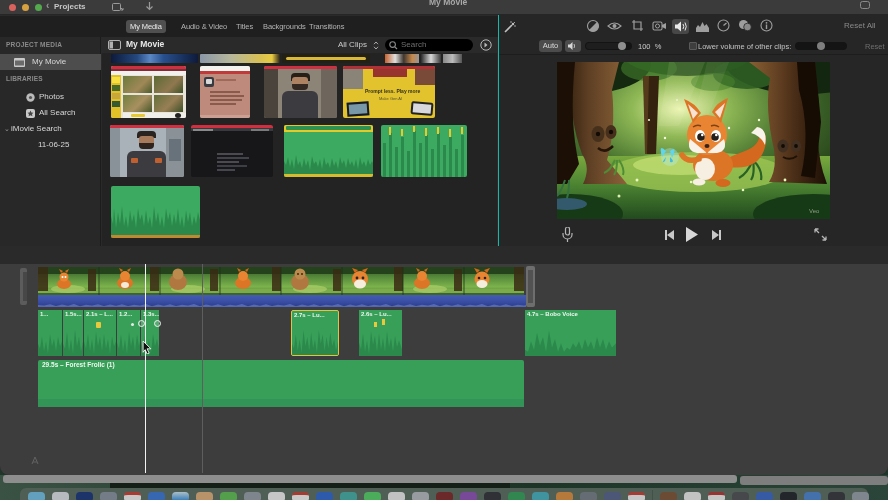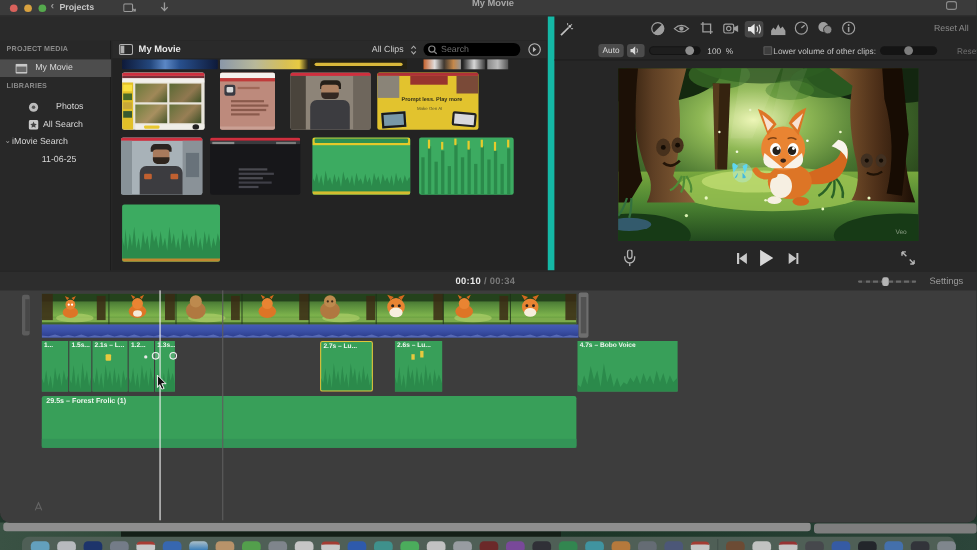--- a/index.html
+++ b/index.html
@@ -20,21 +20,21 @@
 
 #sidebar { position:absolute; left:0; top:37px; width:101px; height:209px; background:#282828; border-right:1px solid #1c1c1c; }
 .sbhead { position:absolute; left:6px; color:#8a8a8a; font-size:6.5px; font-weight:bold; letter-spacing:.2px; }
 .sbrow { position:absolute; left:0; width:101px; height:16px; color:#d8d8d8; font-size:8px; line-height:16px; white-space:nowrap; }
 
 #browser { position:absolute; left:102px; top:37px; width:395px; height:209px; background:#232323; }
 #bhead { position:absolute; left:0; top:0; width:395px; height:16px; background:#2a2a2a; }
 .clip { position:absolute; border-radius:2px; overflow:hidden; }
 .redtop { position:absolute; left:0; top:0; right:0; height:3px; background:#cf2f3e; }
 
-#rightpanel { position:absolute; left:498px; top:15px; width:390px; height:231px; background:#262626; border-left:6px solid #14b8a6; }
+#rightpanel { position:absolute; left:498px; top:15px; width:390px; height:231px; background:#262626; border-left:1px solid #14b8a6; }
 .icobtn { position:absolute; top:4px; width:17px; height:15px; border-radius:3px; }
 #audiorow { position:absolute; left:0; top:23px; width:390px; height:17px; border-bottom:1px solid #1d1d1d; }
 
 #tltool { position:absolute; left:0; top:246px; width:888px; height:18px; background:#2d2d2d; border-top:1px solid #242424; }
 #timeline { position:absolute; left:0; top:264px; width:888px; height:214px; background:#3d3d3d; }
 .gclip { position:absolute; top:46px; height:46px; background:#389f59; overflow:hidden; }
 .gclip .lbl { position:absolute; left:2px; top:1px; color:#eef7ef; font-size:6px; white-space:nowrap; font-weight:bold; }
 .wave { position:absolute; left:0; bottom:0; width:100%; }
 
 #behind { position:absolute; left:3px; top:475px; width:734px; height:8px; background:#8e8e8e; border-radius:3px; z-index:3; }
@@ -100,36 +100,43 @@
         <path d="M9 5l2 2M11 5v2h-2" stroke="#9a9a9a" fill="none"></path>
       </svg>
     <svg class="tbicon" style="left:145px;top:2px;" width="9" height="10" viewBox="0 0 9 10">
         <path d="M4.5 0v7M1.5 4.5l3 3 3-3" stroke="#9a9a9a" fill="none" stroke-width="1.2"></path>
       </svg>
     <span class="mytitle">My Movie</span>
     <svg class="tbicon" style="left:860px;top:1px;" width="10" height="8" viewBox="0 0 10 8">
         <rect x="0.5" y="0.5" width="9" height="7" rx="2" fill="none" stroke="#8a8a8a"></rect>
       </svg>
   </div>
+  <div id="tabbar">
+    <span class="tab sel" style="left:126px;">My Media</span>
+    <span class="tab" style="left:177px;width:51px;">Audio &amp; Video</span>
+    <span class="tab" style="left:232px;">Titles</span>
+    <span class="tab" style="left:259px;">Backgrounds</span>
+    <span class="tab" style="left:305px;">Transitions</span>
+  </div>
 
   <div id="sidebar">
     <div class="sbhead" style="top:4px;">PROJECT MEDIA</div>
     <div class="sbrow" style="top:17px;background:#4d4d4d;">
       <svg style="position:absolute;left:14px;top:4px;" width="11" height="9" viewBox="0 0 11 9">
           <rect x="0" y="0" width="11" height="9" rx="1" fill="#c9c9c9"></rect>
           <rect x="1" y="2.5" width="9" height="5" fill="#6a6a6a"></rect>
         </svg>
       <span style="margin-left:32px;">My Movie</span></div>
     <div class="sbhead" style="top:38px;">LIBRARIES</div>
     <div class="sbrow" style="top:52px;">
       <svg style="position:absolute;left:26px;top:4px;" width="9" height="9" viewBox="0 0 9 9">
           <circle cx="4.5" cy="4.5" r="4.2" fill="#bbb"></circle>
           <circle cx="4.5" cy="4.5" r="1.6" fill="#555"></circle>
         </svg>
-      <span style="margin-left:51px;">Photos</span></div>
+      <span style="margin-left:39px;">Photos</span></div>
     <div class="sbrow" style="top:68px;">
       <svg style="position:absolute;left:26px;top:4px;" width="9" height="9" viewBox="0 0 9 9">
           <rect x="0" y="0" width="9" height="9" rx="2" fill="#c9c9c9"></rect>
           <path d="M4.5 1.5l.9 1.9 2.1.3-1.5 1.4.4 2.1-1.9-1-1.9 1 .4-2.1L1.5 3.7l2.1-.3z" fill="#444"></path>
         </svg>
       <span style="margin-left:39px;">All Search</span></div>
     <div class="sbrow" style="top:84px;"><span style="position:absolute;left:4px;top:0;color:#9a9a9a;font-size:7px;">⌄</span><span style="margin-left:11px;">iMovie Search</span></div>
     <div class="sbrow" style="top:100px;"><span style="margin-left:38px;">11-06-25</span></div>
   </div>
 
@@ -474,26 +481,20 @@
       </svg>
     <svg style="position:absolute;left:212px;top:215px;" width="10" height="10" viewBox="0 0 10 10">
         <path d="M1 0v10l7-5z" fill="#c8c8c8"></path>
         <rect x="8" y="0" width="2" height="10" fill="#c8c8c8"></rect>
       </svg>
     <svg style="position:absolute;left:315px;top:213px;" width="13" height="13" viewBox="0 0 13 13">
         <path d="M5 5L1 1M1 1v3.5M1 1h3.5M8 8l4 4M12 12V8.5M12 12H8.5" stroke="#b5b5b5" stroke-width="1.3" fill="none"></path>
       </svg>
   </div>
 
-  <div id="tltool">
-    <span style="position:absolute;left:414px;top:3px;font-size:8.5px;letter-spacing:0.3px;color:#e8e8e8;font-weight:bold;">00:10 <span style="color:#7a7a7a;">/ 00:34</span></span>
-    <div style="position:absolute;left:780px;top:8px;width:53px;height:2px;background:repeating-linear-gradient(90deg,#6a6a6a 0 4px,#3a3a3a 4px 7px);border-radius:1px;"></div>
-    <div style="position:absolute;left:802px;top:5px;width:6px;height:8px;background:#b5b5b5;border-radius:2px;"></div>
-    <span style="position:absolute;left:845px;top:3px;font-size:8.5px;color:#9b9b9b;">Settings</span>
-  </div>
 
   <div id="timeline">
 
     <div style="position:absolute;left:20px;top:4px;width:7px;height:37px;background:#5c5c5c;border-radius:2px;"></div>
     <div style="position:absolute;left:23px;top:8px;width:4px;height:29px;background:#474747;"></div>
 
     <svg style="position:absolute;left:38px;top:3px;" width="486" height="28" viewBox="0 0 486 28">
       <defs>
         <linearGradient id="fg" x1="0" y1="0" x2="0" y2="1">
             <stop offset="0" stop-color="#2e5224"></stop>

